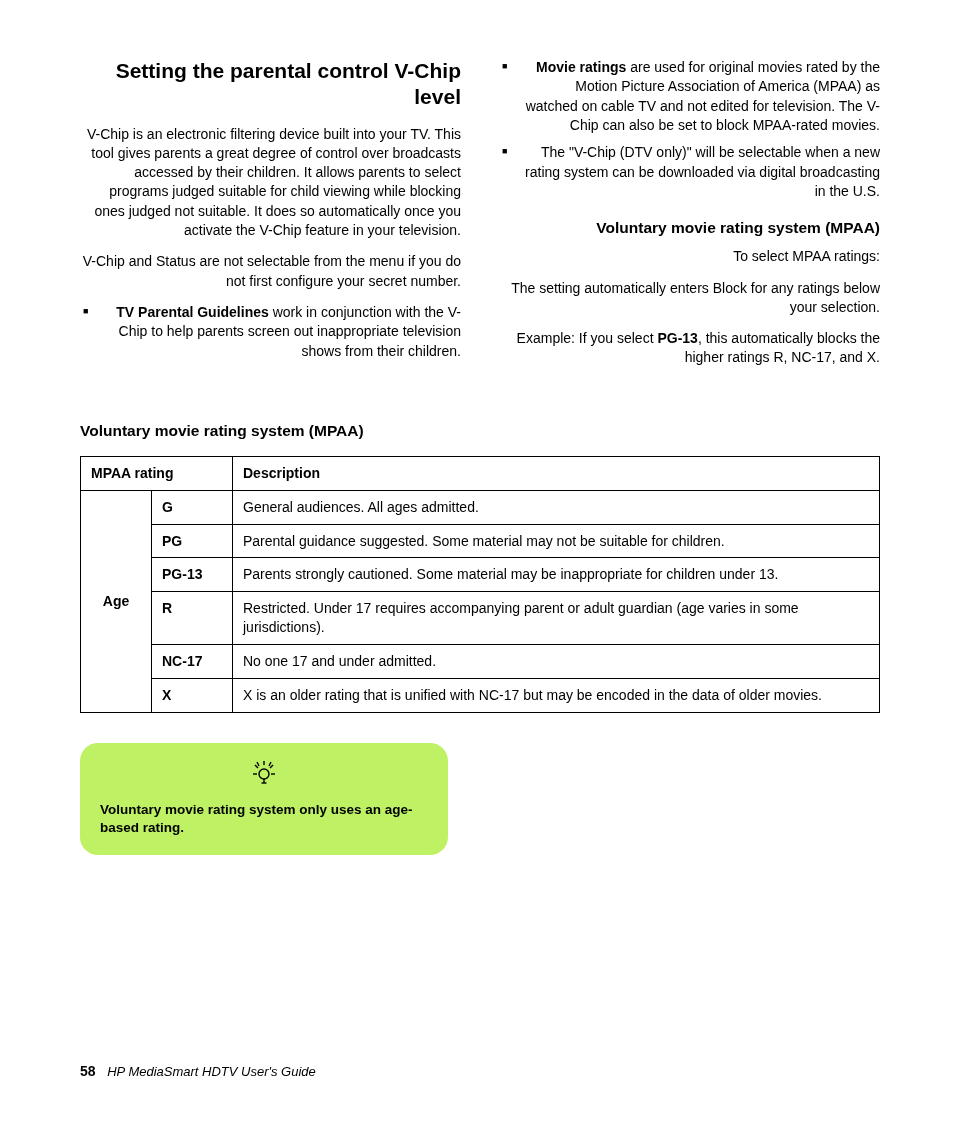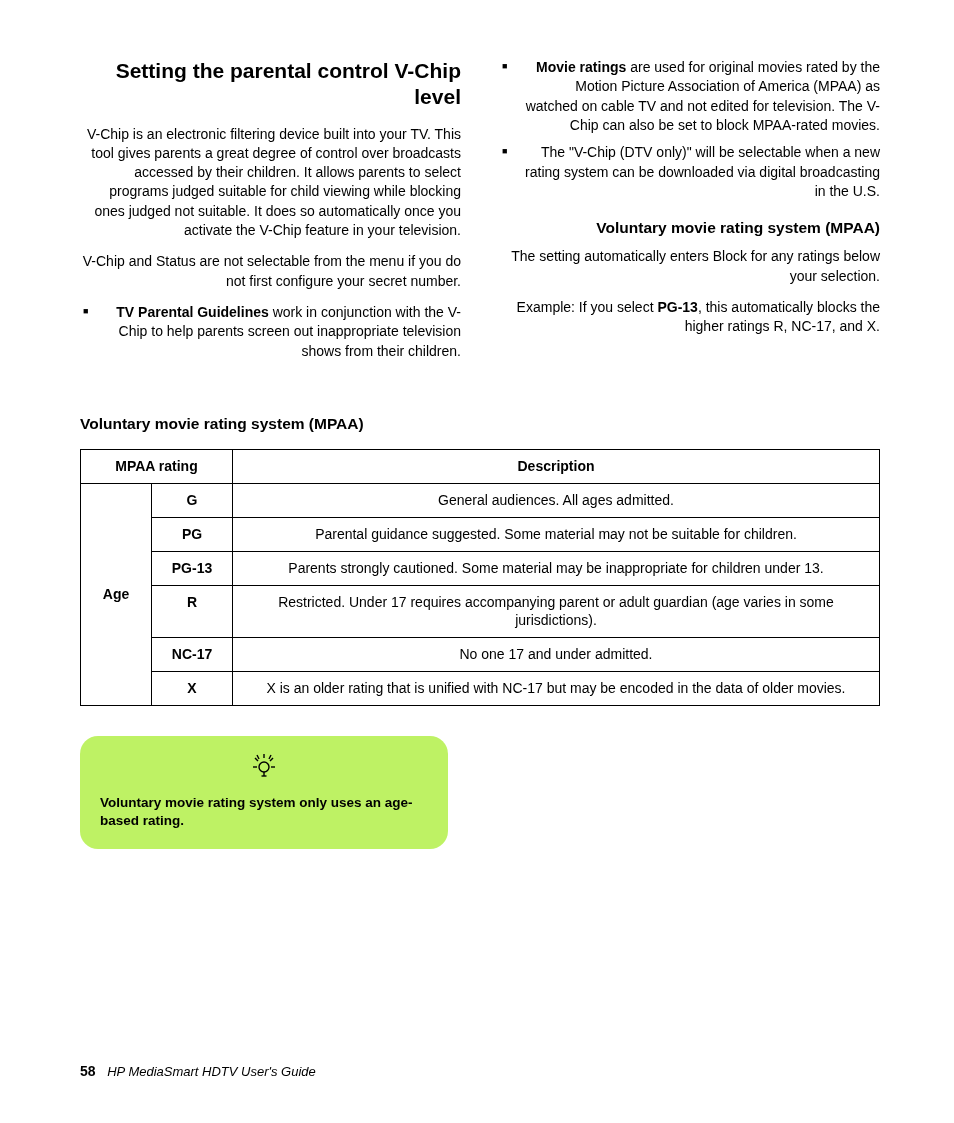--- a/index.html
+++ b/index.html
@@ -68,21 +68,21 @@
     margin: 42px 0 16px 0;
   }
   table.mpaa {
     border-collapse: collapse;
     width: 100%;
     font-size: 14px;
   }
   table.mpaa th, table.mpaa td {
     border: 1px solid #000;
     padding: 7px 10px;
-    text-align: center;
+    text-align: left;
     vertical-align: top;
     line-height: 1.35;
   }
   table.mpaa th {
     font-weight: bold;
   }
   table.mpaa .age-cell {
     font-weight: bold;
     text-align: center;
     vertical-align: middle;
@@ -143,20 +143,21 @@
     </div>
 
     <div class="col">
       <ul class="bullets">
         <li>
           <span class="bold">Movie ratings</span><span> are used for original movies rated by the Motion Picture Association of America (MPAA) as watched on cable TV and not edited for television. The V-Chip can also be set to block MPAA-rated movies.</span>
         </li>
         <li>The "V-Chip (DTV only)" will be selectable when a new rating system can be downloaded via digital broadcasting in the U.S.</li>
       </ul>
       <h3 class="sub-title">Voluntary movie rating system (MPAA)</h3>
+      <p>To select MPAA ratings:</p>
       <p>The setting automatically enters Block for any ratings below your selection.</p>
       <p>
         <span>Example: If you select </span><span class="bold">PG-13</span><span>, this automatically blocks the higher ratings R, NC-17, and X.</span>
       </p>
     </div>
   </div>
 
   <div class="table-heading">Voluntary movie rating system (MPAA)</div>
 
   <table class="mpaa">

